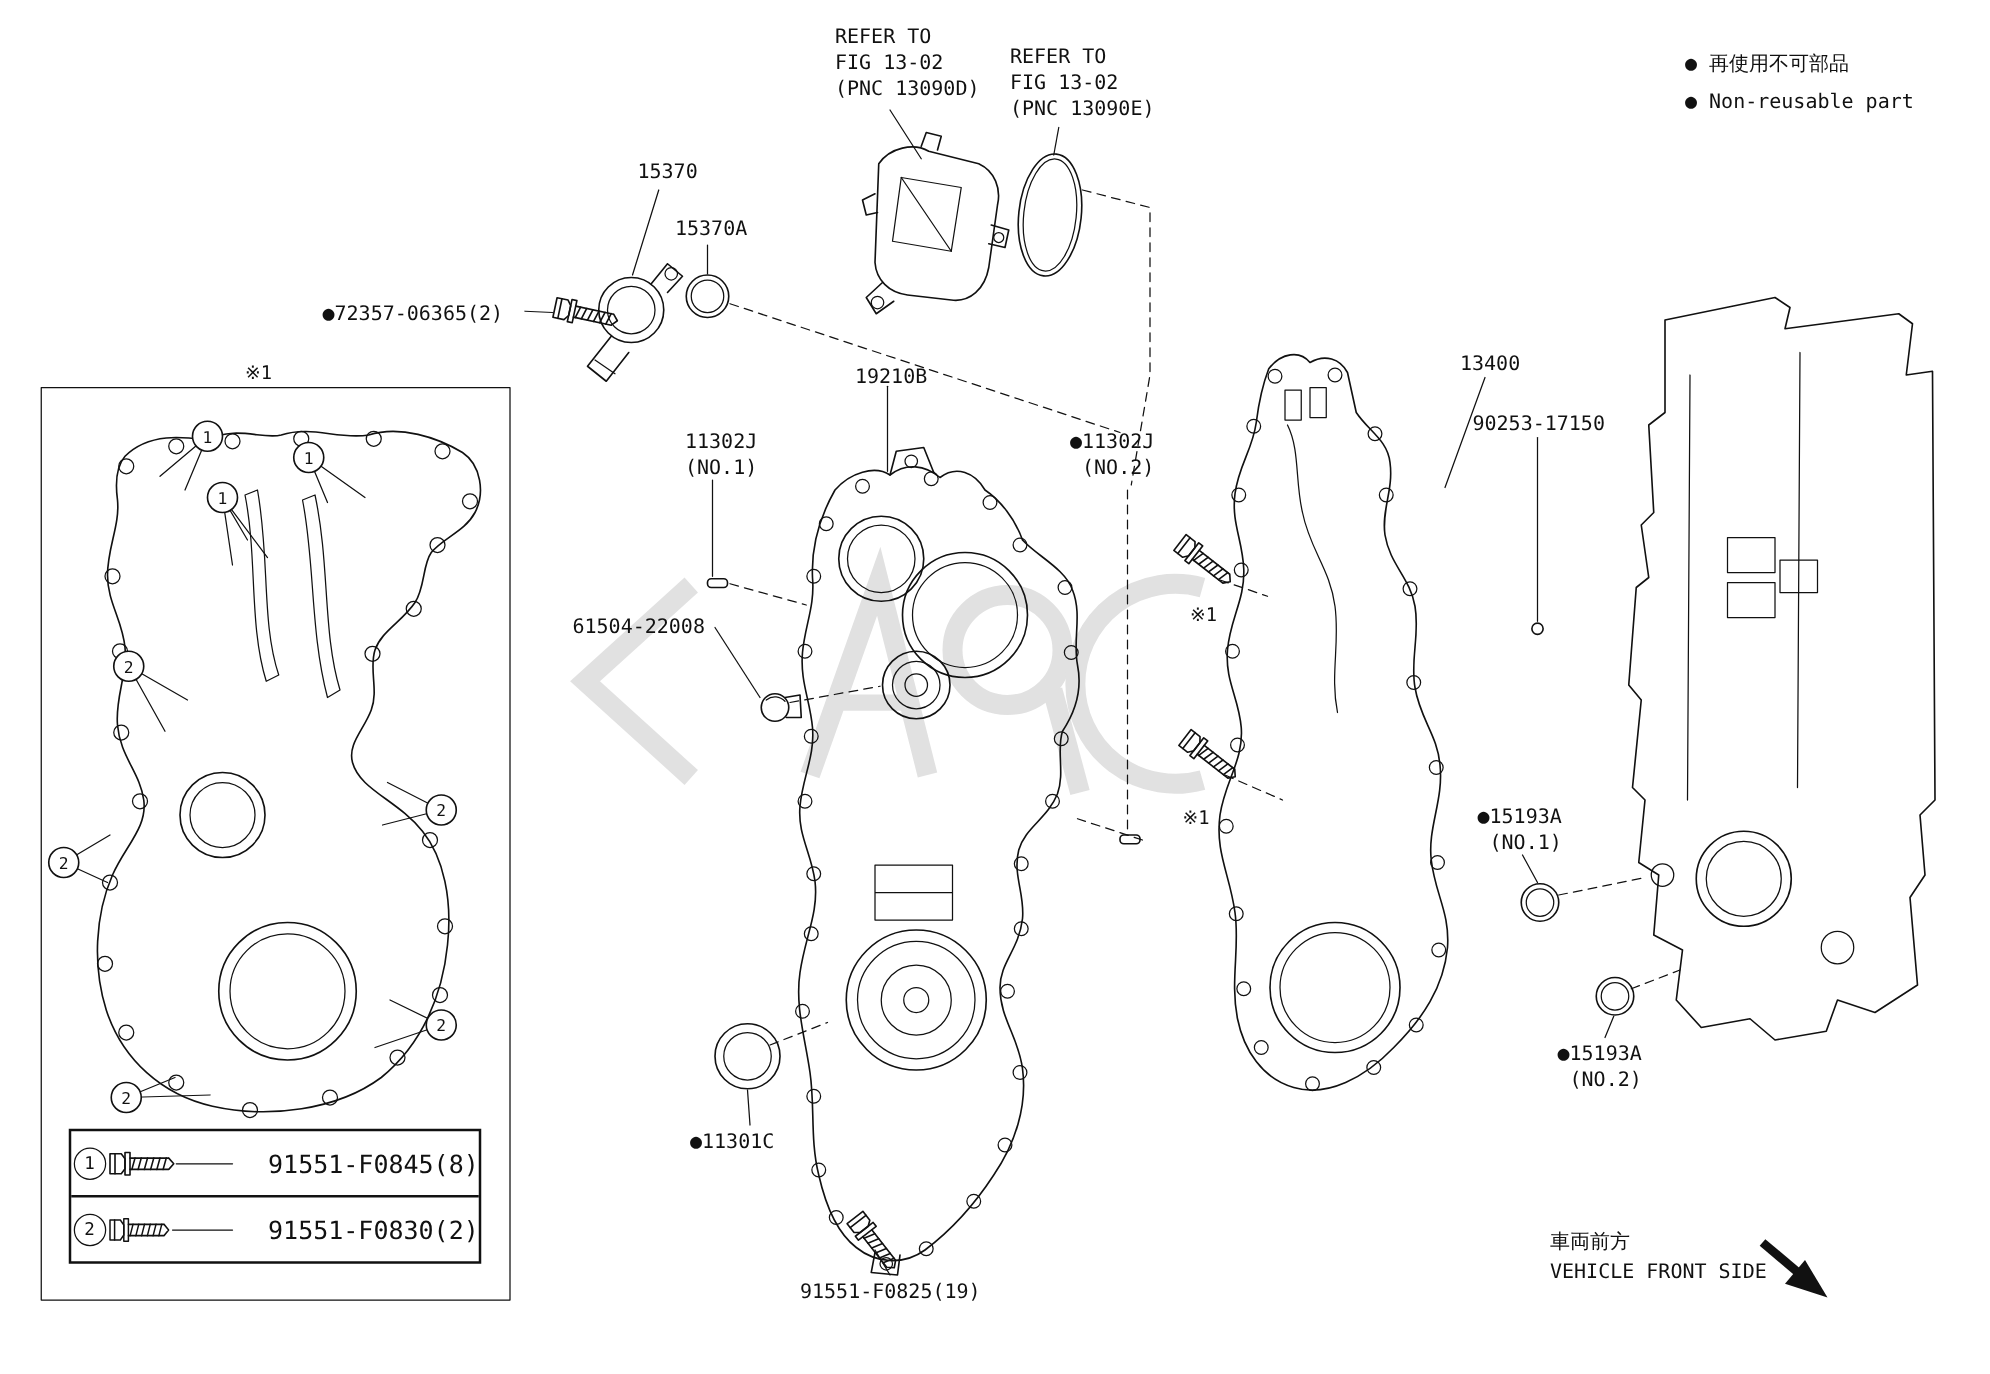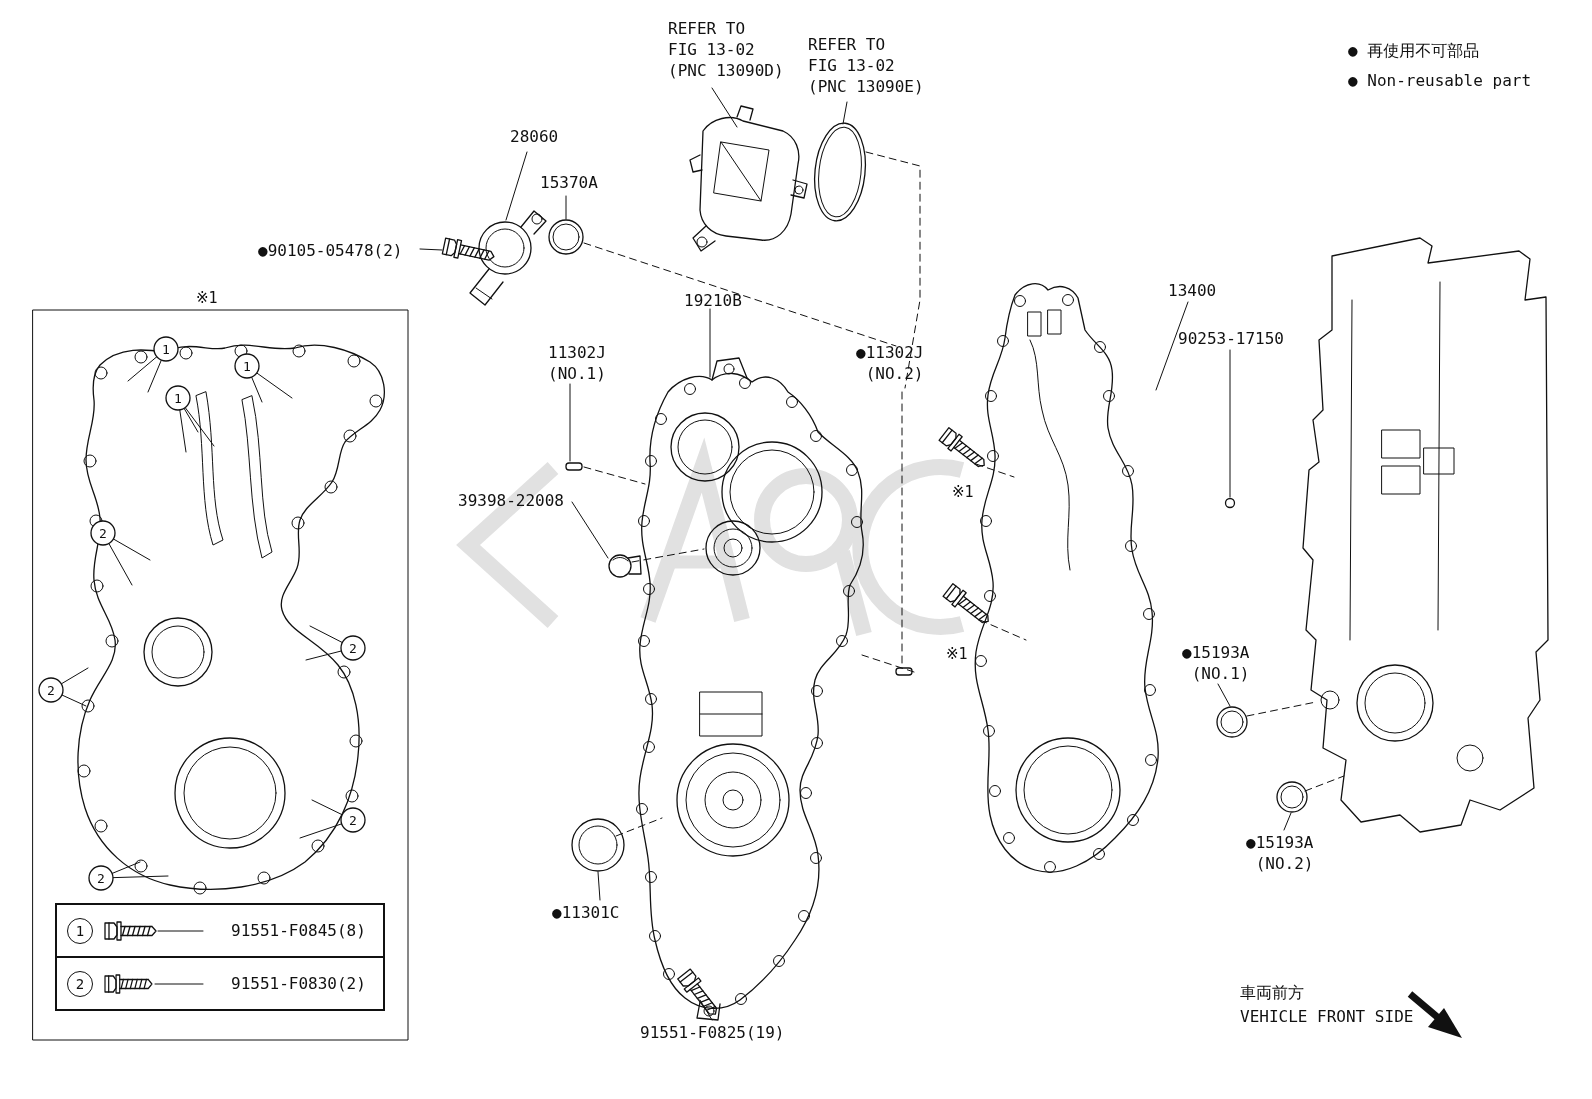--- a/index.html
+++ b/index.html
@@ -17,21 +17,21 @@
   svg text{font-family:"DejaVu Sans Mono","Liberation Mono",monospace;font-size:13px;fill:#111;stroke:none}
   
   .legend-box{position:absolute;left:55px;top:903px;width:326px;height:104px;border:2px solid #111;
               display:flex;flex-direction:column;background:transparent}
   .legend-row{flex:1;display:flex;align-items:center;border-bottom:2px solid #111}
   .legend-row:last-child{border-bottom:none}
   .legend-num{width:46px;display:flex;justify-content:center;align-items:center}
   .circled{width:24px;height:24px;border:1.6px solid #111;border-radius:50%;display:flex;
            align-items:center;justify-content:center;font-size:14px;background:#fff}
   .legend-icon{width:128px;height:34px;flex:none}
-  .legend-part{font-size:16px;white-space:pre}
+  .legend-part{font-size:20px;white-space:pre}
 </style>
 </head>
 <body>
 
 <svg class="art" viewBox="0 0 1592 1099">
   <defs>
     <g id="bolt" class="ln">
       <path d="M0,-8 L9,-8 L12,-4 L12,4 L9,8 L0,8 Z"></path>
       <path d="M4,-8 L4,8"></path>
       <path d="M12,-9 L16,-9 L16,9 L12,9 Z"></path>
@@ -321,32 +321,32 @@
 
 <div class="lbl" style="left:668px;top:18px">REFER TO
 FIG 13-02
 (PNC 13090D)</div>
 <div class="lbl" style="left:808px;top:34px">REFER TO
 FIG 13-02
 (PNC 13090E)</div>
 <div class="lbl" style="left:1348px;top:40px">● 再使用不可部品</div>
 <div class="lbl" style="left:1348px;top:70px">● Non-reusable part</div>
 
-<div class="lbl" style="left:510px;top:126px">28060</div>
+<div class="lbl" style="left:510px;top:126px">15370</div>
 <div class="lbl" style="left:540px;top:172px">15370A</div>
-<div class="lbl" style="left:258px;top:240px">●90105-05478(2)</div>
+<div class="lbl" style="left:258px;top:240px">●72357-06365(2)</div>
 <div class="lbl small" style="left:196px;top:288px">※1</div>
 <div class="lbl" style="left:684px;top:290px">19210B</div>
 <div class="lbl" style="left:548px;top:342px">11302J
 (NO.1)</div>
 <div class="lbl" style="left:856px;top:342px">●11302J
  (NO.2)</div>
 <div class="lbl" style="left:1168px;top:280px">13400</div>
 <div class="lbl" style="left:1178px;top:328px">90253-17150</div>
-<div class="lbl" style="left:458px;top:490px">39398-22008</div>
+<div class="lbl" style="left:458px;top:490px">61504-22008</div>
 <div class="lbl small" style="left:952px;top:482px">※1</div>
 <div class="lbl small" style="left:946px;top:644px">※1</div>
 <div class="lbl" style="left:1182px;top:642px">●15193A
  (NO.1)</div>
 <div class="lbl" style="left:1246px;top:832px">●15193A
  (NO.2)</div>
 <div class="lbl" style="left:552px;top:902px">●11301C</div>
 <div class="lbl" style="left:640px;top:1022px">91551-F0825(19)</div>
 
 <div class="lbl" style="left:1240px;top:982px">車両前方</div>

